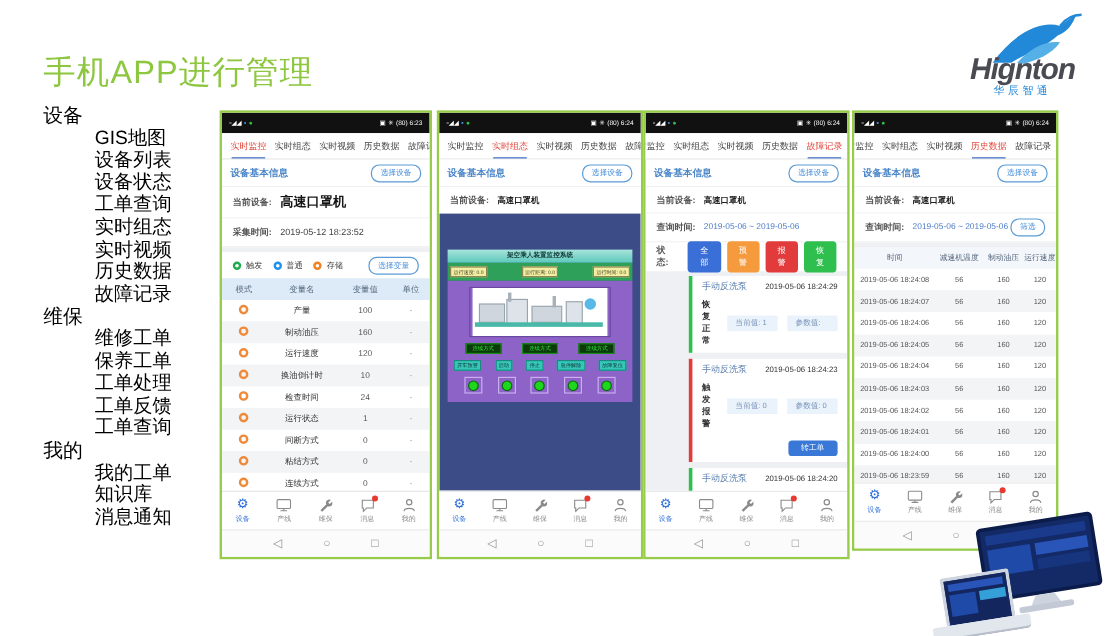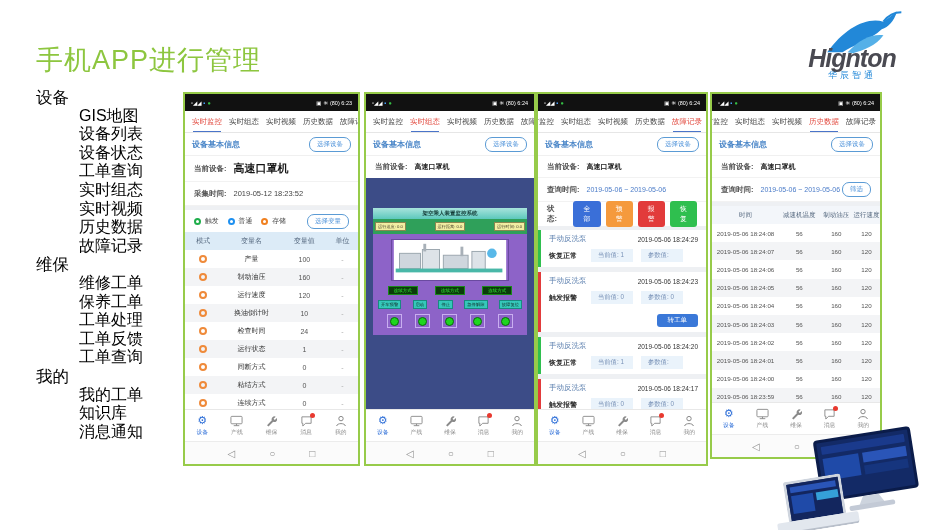--- a/index.html
+++ b/index.html
@@ -79,21 +79,21 @@
   .ctrls { display:flex; justify-content:space-between; margin:5px 5px 0; }
   .cbtn { background:#35c8ba; color:#113330; border:1px solid #1a8a80; font-size:4.3px; padding:1px 2px; white-space:nowrap; font-family:inherit; cursor:pointer; }
   .lamps { display:flex; justify-content:space-around; margin:5px 8px 0; }
   .lamp { width:15px; height:14px; border:1px solid #c9aef0; display:flex; align-items:center; justify-content:center; cursor:pointer; }
   .lamp i { width:9px; height:9px; border-radius:50%; background:#1ed61e; border:1px solid #0a6a0a; }
 
   
   .filters { height:24px; background:#fff; display:flex; align-items:center; padding:0 9px; gap:5px; flex:none; }
   .fbtn { border:none; color:#fff; font-size:6.8px; border-radius:3px; padding:3px 8px; font-family:inherit; cursor:pointer; }
   .fbtn.blue{background:#3a6fd8;} .fbtn.orange{background:#f59a3d;} .fbtn.red{background:#e23b3b;} .fbtn.green{background:#2fbf4f;}
-  .cards { padding-top:4px; }
+  .cards { padding-top:4px;padding-left:36px; }
   .fcard { background:#fff; margin-bottom:5px; padding:4px 8px 5px 11px; position:relative; flex:none; }
   .fcard::before { content:''; position:absolute; left:0; top:0; bottom:0; width:3px; }
   .fcard.ok::before { background:#2fbf4f; }
   .fcard.alarm::before { background:#e23b3b; }
   .fc-r1 { display:flex; justify-content:space-between; align-items:center; }
   .fc-name { color:#5b7fae; font-size:7.5px; }
   .fc-time { color:#333; font-size:6.5px; }
   .fc-r2 { display:flex; align-items:center; margin-top:5px; gap:8px; }
   .fc-status { font-size:7px; font-weight:bold; color:#333; width:34px; }
   .fc-box { background:#eaf3fb; color:#7a93b8; font-size:6.3px; padding:2px 7px; min-width:42px; }

